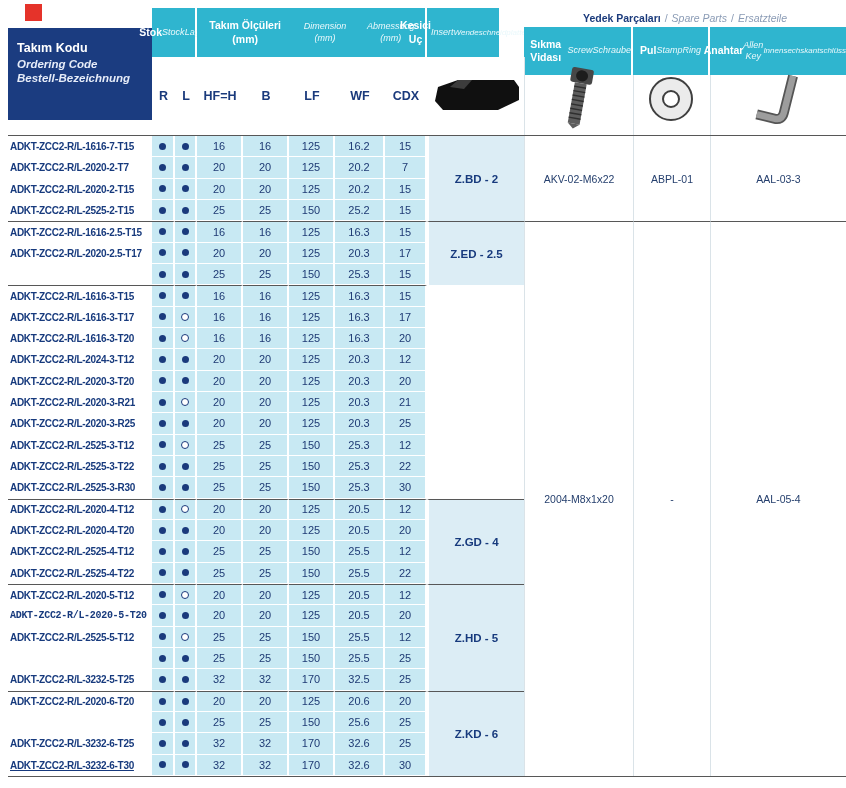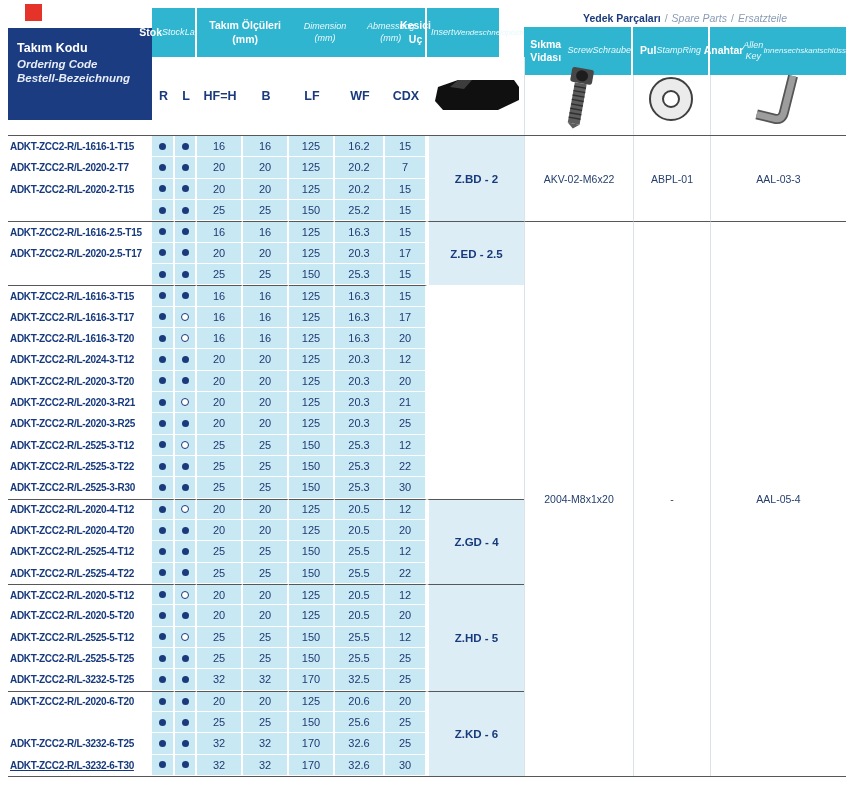--- a/index.html
+++ b/index.html
@@ -160,21 +160,21 @@
 
     <svg class="icon-abs" style="left:750px; top:11px;" width="56" height="62" viewBox="0 0 56 62">
       <g transform="rotate(14 28 31)">
         <path d="M37 5 L37 43 Q37 51 29 51 L11 51" fill="none" stroke="#555555" stroke-width="10" stroke-linecap="butt"></path>
         <path d="M37 5 L37 43 Q37 51 29 51 L11 51" fill="none" stroke="#9d9d9d" stroke-width="6.5" stroke-linecap="butt"></path>
       </g>
     </svg>
   </div>
 
   <div class="body-grid" id="body-grid">
-      <div class="code-cell" style="grid-area: 1 / 1;">ADKT-ZCC2-R/L-1616-1-T15</div>
+      <div class="code-cell" style="grid-area: 1 / 1;">ADKT-ZCC2-R/L-1616-7-T15</div>
       <div class="dot-cell" style="grid-area: 1 / 2;">
         <span class="dot"></span>
       </div>
       <div class="dot-cell" style="grid-area: 1 / 3;">
         <span class="dot"></span>
       </div>
       <div class="num-cell" style="grid-area: 1 / 4;">16</div>
       <div class="num-cell" style="grid-area: 1 / 5;">16</div>
       <div class="num-cell" style="grid-area: 1 / 6;">125</div>
       <div class="num-cell" style="grid-area: 1 / 7;">16.2</div>
@@ -196,20 +196,21 @@
         <span class="dot"></span>
       </div>
       <div class="dot-cell" style="grid-area: 3 / 3;">
         <span class="dot"></span>
       </div>
       <div class="num-cell" style="grid-area: 3 / 4;">20</div>
       <div class="num-cell" style="grid-area: 3 / 5;">20</div>
       <div class="num-cell" style="grid-area: 3 / 6;">125</div>
       <div class="num-cell" style="grid-area: 3 / 7;">20.2</div>
       <div class="num-cell" style="grid-area: 3 / 8;">15</div>
+      <div class="code-cell" style="grid-area: 4 / 1;">ADKT-ZCC2-R/L-2525-2-T15</div>
       <div class="dot-cell" style="grid-area: 4 / 2;">
         <span class="dot"></span>
       </div>
       <div class="dot-cell" style="grid-area: 4 / 3;">
         <span class="dot"></span>
       </div>
       <div class="num-cell" style="grid-area: 4 / 4;">25</div>
       <div class="num-cell" style="grid-area: 4 / 5;">25</div>
       <div class="num-cell" style="grid-area: 4 / 6;">150</div>
       <div class="num-cell" style="grid-area: 4 / 7;">25.2</div>
@@ -425,21 +426,21 @@
         <span class="dot"></span>
       </div>
       <div class="dot-cell gline" style="grid-area: 22 / 3;">
         <span class="dot open"></span>
       </div>
       <div class="num-cell gline" style="grid-area: 22 / 4;">20</div>
       <div class="num-cell gline" style="grid-area: 22 / 5;">20</div>
       <div class="num-cell gline" style="grid-area: 22 / 6;">125</div>
       <div class="num-cell gline" style="grid-area: 22 / 7;">20.5</div>
       <div class="num-cell gline" style="grid-area: 22 / 8;">12</div>
-      <div class="code-cell" style="grid-area: 23 / 1;">ADKT-ZCC2-R/L-2020-5-T20</div>
+      <div class="code-cell" style="grid-area: 23 / 1; font-family: Liberation Mono, monospace;">ADKT-ZCC2-R/L-2020-5-T20</div>
       <div class="dot-cell" style="grid-area: 23 / 2;">
         <span class="dot"></span>
       </div>
       <div class="dot-cell" style="grid-area: 23 / 3;">
         <span class="dot"></span>
       </div>
       <div class="num-cell" style="grid-area: 23 / 4;">20</div>
       <div class="num-cell" style="grid-area: 23 / 5;">20</div>
       <div class="num-cell" style="grid-area: 23 / 6;">125</div>
       <div class="num-cell" style="grid-area: 23 / 7;">20.5</div>
@@ -449,21 +450,20 @@
         <span class="dot"></span>
       </div>
       <div class="dot-cell" style="grid-area: 24 / 3;">
         <span class="dot open"></span>
       </div>
       <div class="num-cell" style="grid-area: 24 / 4;">25</div>
       <div class="num-cell" style="grid-area: 24 / 5;">25</div>
       <div class="num-cell" style="grid-area: 24 / 6;">150</div>
       <div class="num-cell" style="grid-area: 24 / 7;">25.5</div>
       <div class="num-cell" style="grid-area: 24 / 8;">12</div>
-      <div class="code-cell" style="grid-area: 25 / 1;">ADKT-ZCC2-R/L-2525-5-T25</div>
       <div class="dot-cell" style="grid-area: 25 / 2;">
         <span class="dot"></span>
       </div>
       <div class="dot-cell" style="grid-area: 25 / 3;">
         <span class="dot"></span>
       </div>
       <div class="num-cell" style="grid-area: 25 / 4;">25</div>
       <div class="num-cell" style="grid-area: 25 / 5;">25</div>
       <div class="num-cell" style="grid-area: 25 / 6;">150</div>
       <div class="num-cell" style="grid-area: 25 / 7;">25.5</div>

